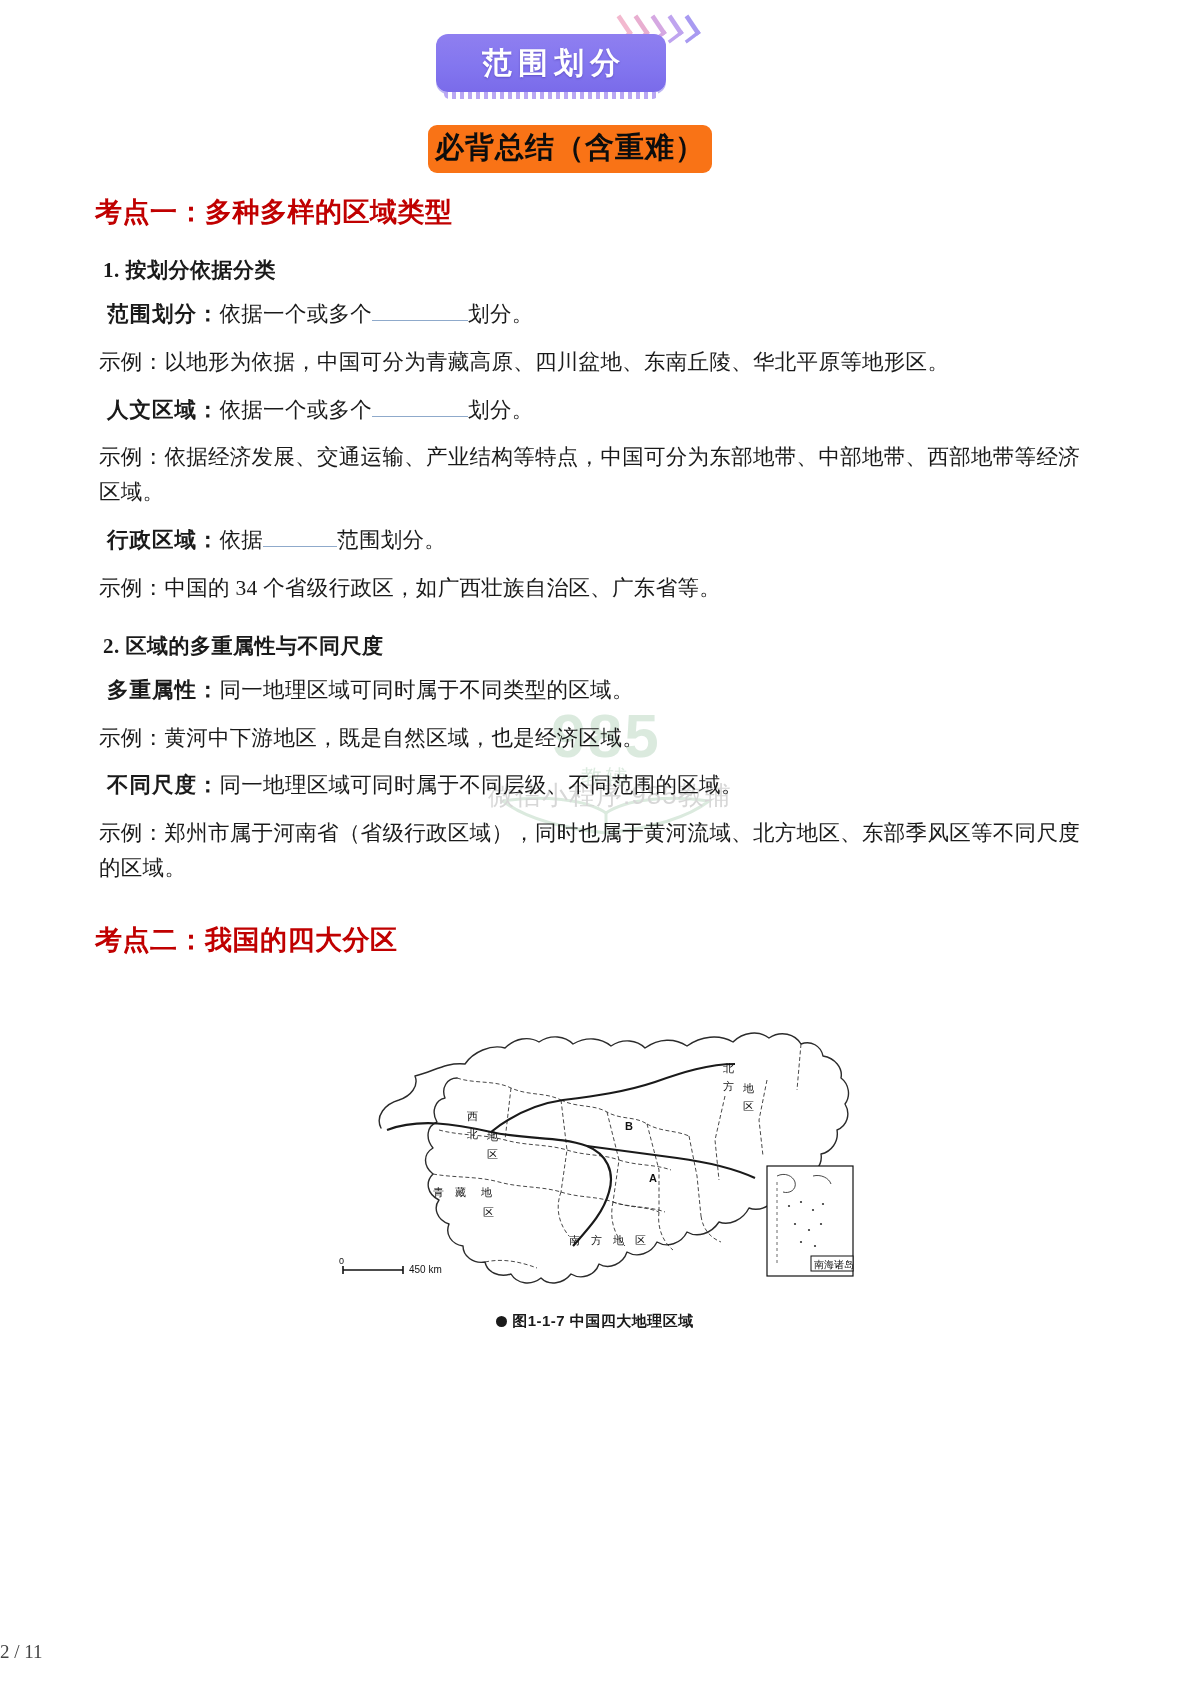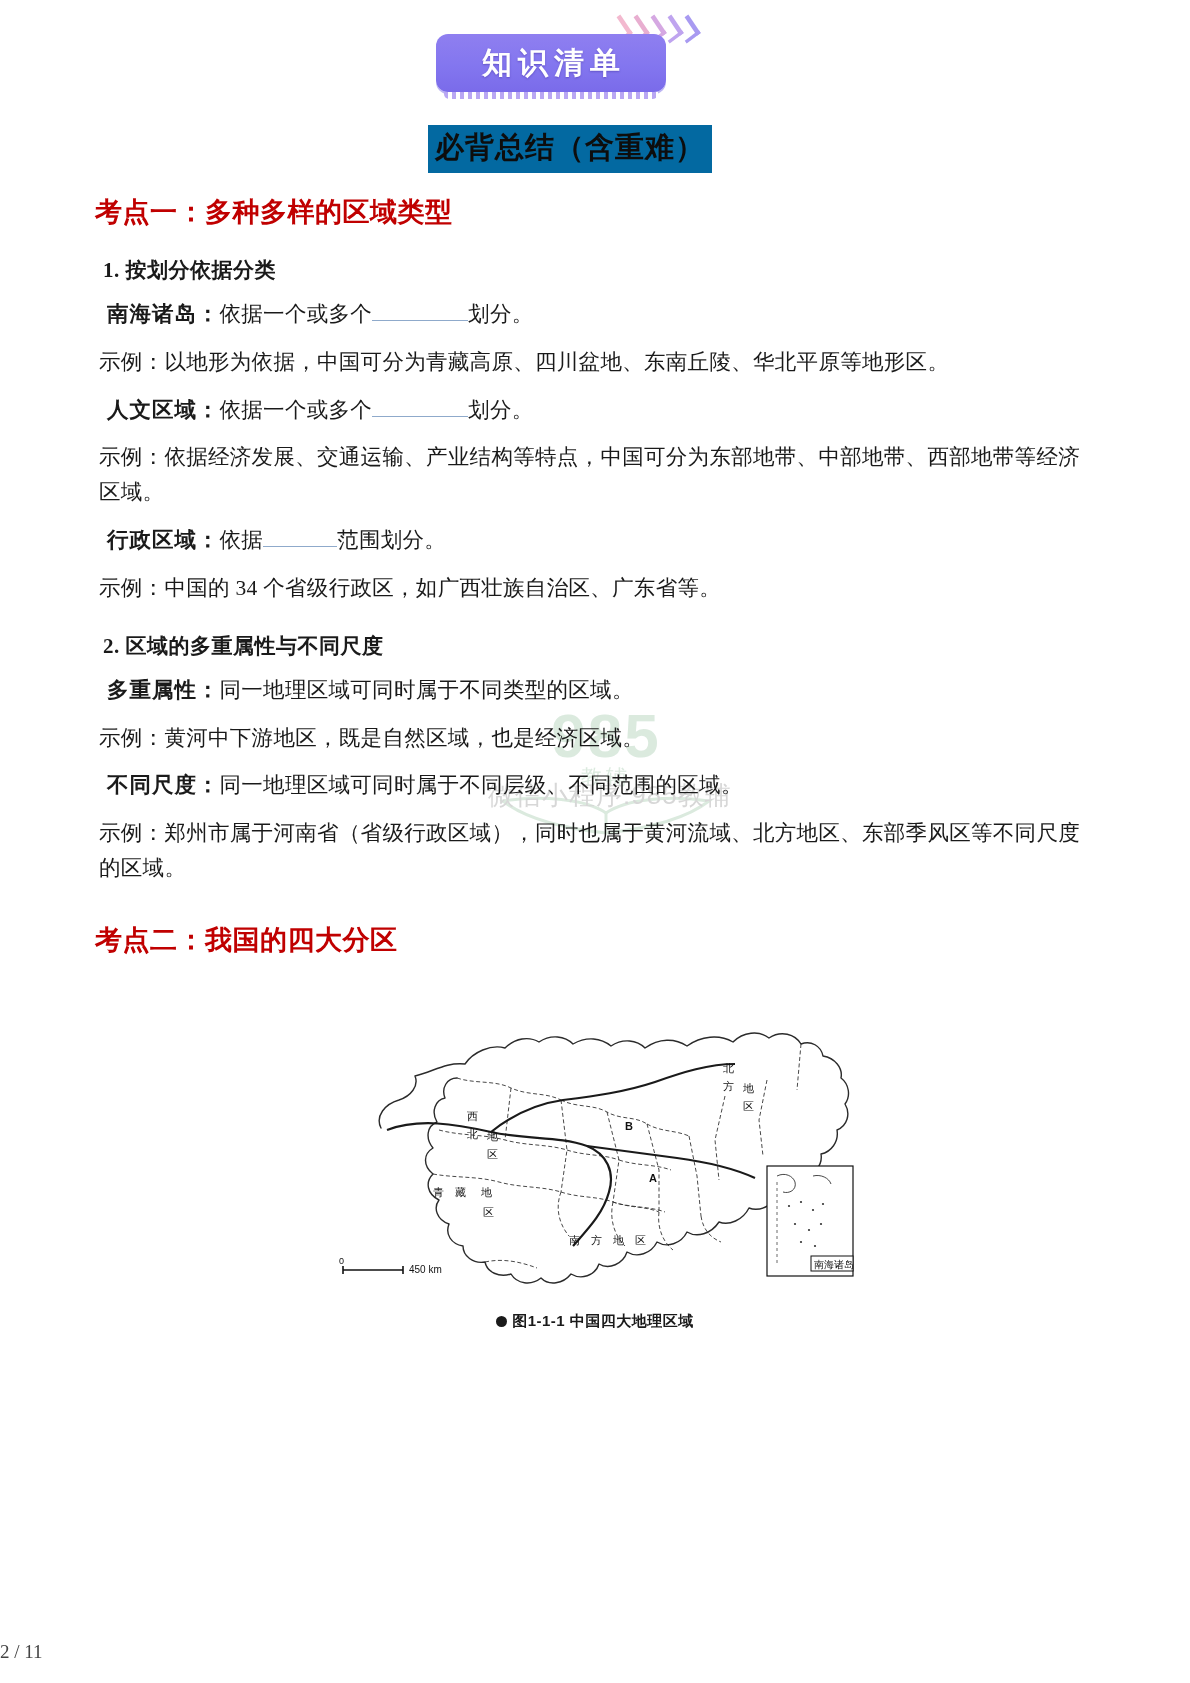--- a/index.html
+++ b/index.html
@@ -124,28 +124,29 @@
   .badge-chevrons span:nth-child(1){ border-color:#f3b9cf; }
   .badge-chevrons span:nth-child(2){ border-color:#e8aed0; }
   .badge-chevrons span:nth-child(3){ border-color:#d5a8e2; }
   .badge-chevrons span:nth-child(4){ border-color:#bfa4ef; }
   .badge-chevrons span:nth-child(5){ border-color:#a89af1; }
 
   .doc-title {
     position: absolute;
     left: 333px;
     top: 125px;
-    background: #0369a1;
+    background: #f97316;
     padding: 3px 7px 5px 7px;
     font-size: 29px;
     font-weight: bold;
     letter-spacing: 1px;
     color: #0d0d0d;
     font-family: "Liberation Sans", sans-serif;
     white-space: nowrap;
+    border-radius: 9px;
   }
 
   
   .content {
     position: relative;
     z-index: 1;
   }
   h2.kaodian {
     color: #c00000;
     font-size: 27px;
@@ -242,34 +243,34 @@
 
   <div class="badge-wrap">
     <div class="badge-chevrons">
       <span></span>
         <span></span>
         <span></span>
         <span></span>
         <span></span>
     </div>
     <div class="badge">
-      <span class="badge-label">知识清单</span>
+      <span class="badge-label">范围划分</span>
     </div>
     <div class="badge-dots"></div>
     <div class="doc-title">必背总结（含重难）</div>
   </div>
 
   <div class="content">
 
     <h2 class="kaodian kd1">考点一：多种多样的区域类型</h2>
 
     <h3 class="numhead">1. 按划分依据分类</h3>
 
     <p class="line term">
-      <span class="term-label">南海诸岛：</span><span>依据一个或多个</span><span class="blank w-long"></span><span>划分。</span>
+      <span class="term-label">范围划分：</span><span>依据一个或多个</span><span class="blank w-long"></span><span>划分。</span>
     </p>
 
     <p class="line indent0">示例：以地形为依据，中国可分为青藏高原、四川盆地、东南丘陵、华北平原等地形区。</p>
 
     <p class="line term">
       <span class="term-label">人文区域：</span><span>依据一个或多个</span><span class="blank w-long"></span><span>划分。</span>
     </p>
 
     <p class="line indent0">示例：依据经济发展、交通运输、产业结构等特点，中国可分为东部地带、中部地带、西部地带等经济区域。</p>
 
@@ -398,21 +399,21 @@
             <circle cx="486" cy="262" r="1.1"></circle>
             <circle cx="500" cy="266" r="1.1"></circle>
           </g>
           <path d="M462 202 L462 284" fill="none" stroke="#444" stroke-width="0.8" stroke-dasharray="3 3"></path>
           <rect x="496" y="276" width="42" height="15" fill="#ffffff" stroke="#111" stroke-width="1"></rect>
           <text x="499" y="288" font-family="'Liberation Sans', sans-serif" font-size="10" fill="#111">南海诸岛</text>
         </g>
       </svg>
 
       <div class="map-caption">
-        <span class="dot"></span><span>图1-1-1  中国四大地理区域</span>
+        <span class="dot"></span><span>图1-1-7  中国四大地理区域</span>
       </div>
     </div>
 
   </div>
 
   <div class="footer">
     <span>2 / 11</span>
   </div>
 
 </div>

